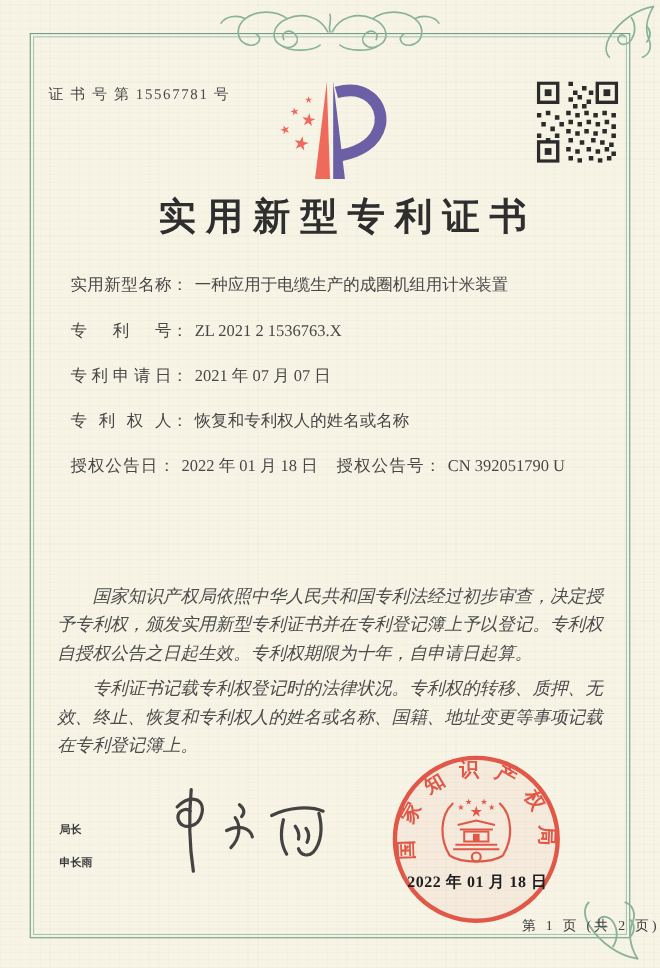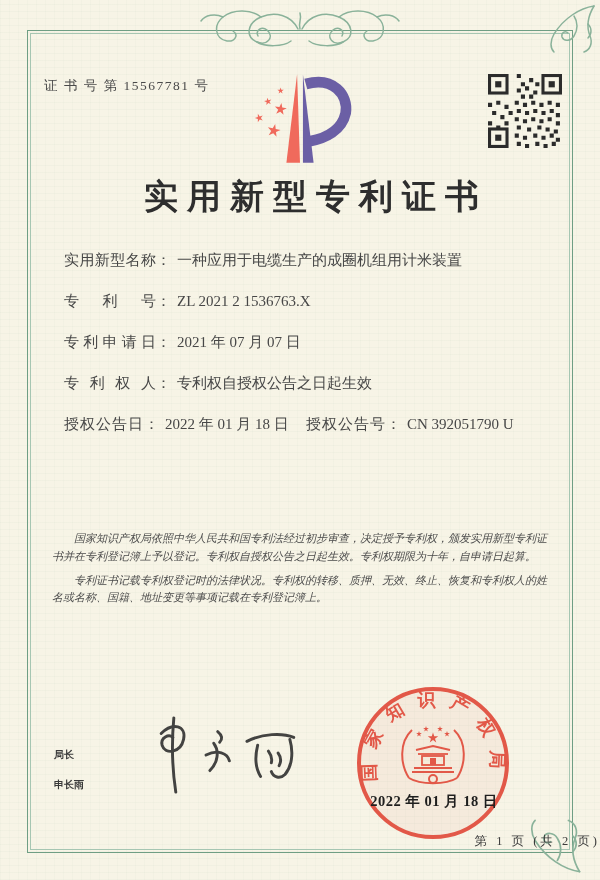--- a/index.html
+++ b/index.html
@@ -23,21 +23,21 @@
   .title{position:absolute; left:0; right:0; top:174px; margin:0; text-align:center;
          font-size:34px; font-weight:700; letter-spacing:9px; color:#2e2e2e;padding-left:32px;}
   .fields{position:absolute; left:64px; right:48px; top:252px; font-size:15px; color:#474747;}
   .frow{margin-bottom:25px; height:16px; line-height:16px; white-space:nowrap;}
   .flabel{display:inline-block; width:92px; text-align:justify; text-align-last:justify; vertical-align:top;}
   .flabel.nj{width:auto; text-align:center; text-align-last:auto; letter-spacing:1px;}
   .fcolon{display:inline-block;}
   .fvalue{margin-left:6px;}
   .grant{position:relative;}
   .grant-right{position:absolute; left:242px; top:0; white-space:nowrap;}
-  .paras{position:absolute; left:52px; right:46px; top:530px; font-size:11px; line-height:1.62;
+  .paras{position:absolute; left:52px; right:46px; top:530px; font-size:16px; line-height:1.62;
          color:#4c4c4c; font-style:italic;}
   .paras p{margin:0 0 6px 0; text-indent:2em;}
   .signer{position:absolute; left:54px; top:740px; font-size:10px; font-weight:600; color:#3a3a3a; line-height:30px;}
   .sig{position:absolute; left:128px; top:710px;}
   .seal{position:absolute; left:352px; top:682px; z-index:2;}
   .seal-date{position:absolute; left:358px; top:792px; width:152px; text-align:center; z-index:3;
              font-size:14.5px; font-weight:700; color:#1e1e1e; letter-spacing:0.5px;}
   .footer{position:absolute; left:0; right:0; top:833px; text-align:right; font-size:12.5px;
           letter-spacing:3px; color:#3c3c3c;}
 </style>
@@ -120,21 +120,21 @@
     <div class="frow">
       <span class="flabel">实用新型名称</span><span class="fcolon">：</span><span class="fvalue">一种应用于电缆生产的成圈机组用计米装置</span>
     </div>
     <div class="frow">
       <span class="flabel">专利号</span><span class="fcolon">：</span><span class="fvalue">ZL 2021 2 1536763.X</span>
     </div>
     <div class="frow">
       <span class="flabel">专利申请日</span><span class="fcolon">：</span><span class="fvalue">2021 年 07 月 07 日</span>
     </div>
     <div class="frow">
-      <span class="flabel">专利权人</span><span class="fcolon">：</span><span class="fvalue">专利权自授权公告之日起生效</span>
+      <span class="flabel">专利权人</span><span class="fcolon">：</span><span class="fvalue">恢复和专利权人的姓名或名称</span>
     </div>
     <div class="frow grant">
       <span class="flabel nj">授权公告日</span><span class="fcolon">：</span><span class="fvalue">2022 年 01 月 18 日</span>
       <span class="grant-right">
         <span class="flabel nj">授权公告号</span><span class="fcolon">：</span><span class="fvalue">CN 392051790 U</span>
       </span>
     </div>
   </div>
 
   <div class="paras">

